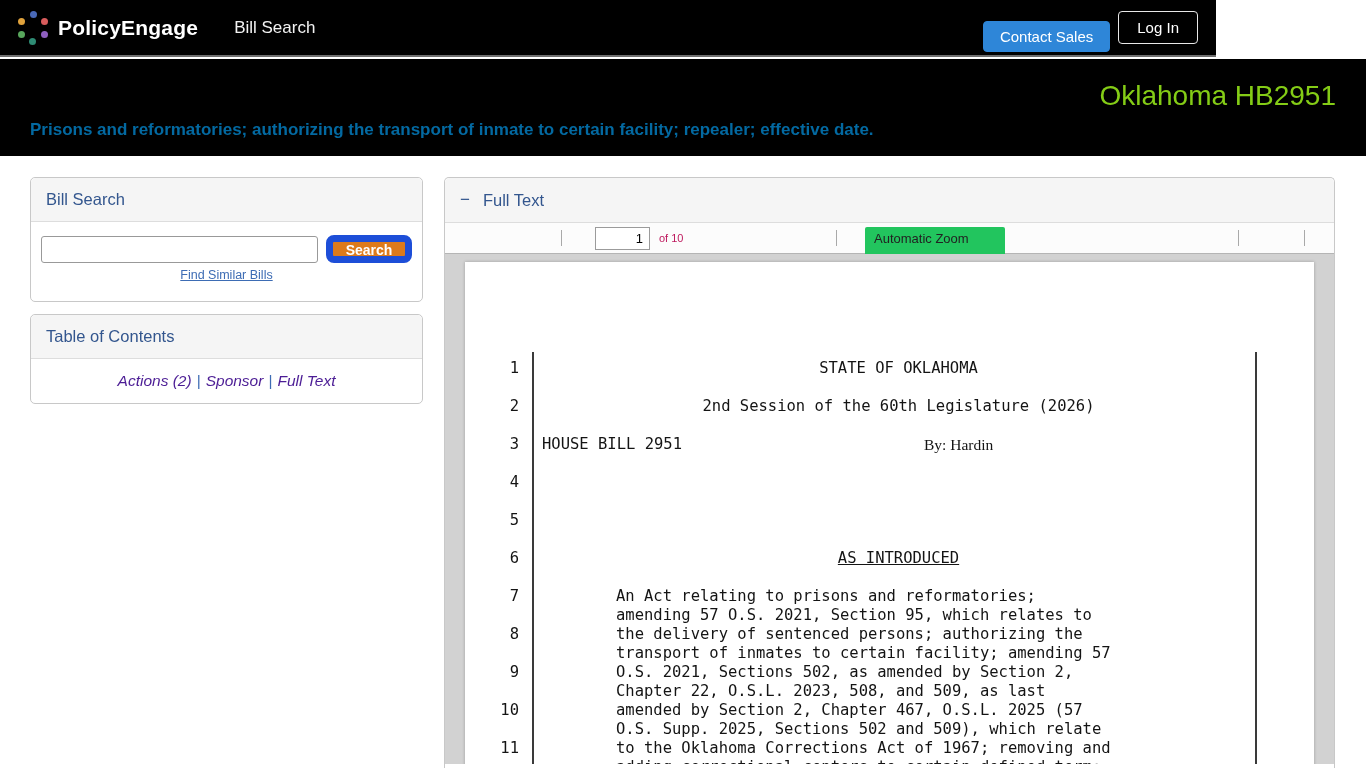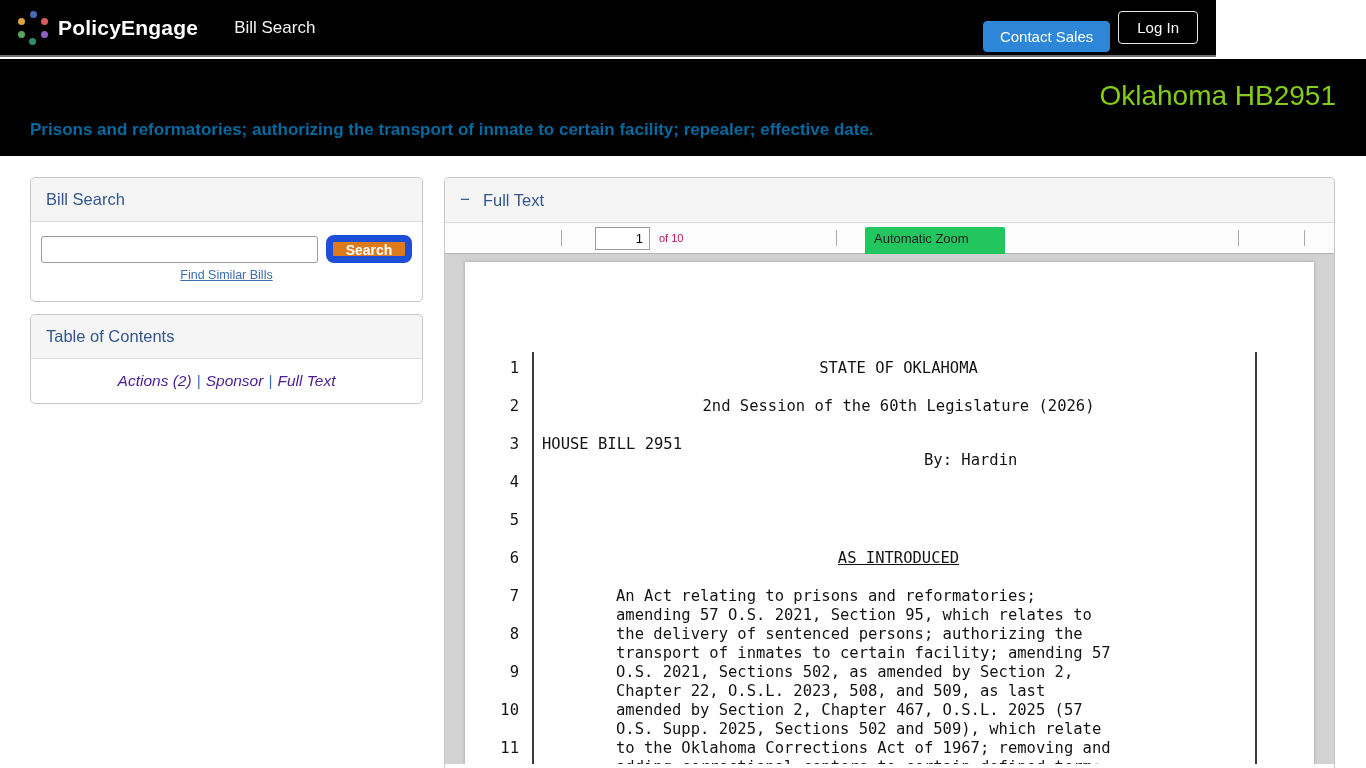--- a/index.html
+++ b/index.html
@@ -68,21 +68,21 @@
   .rule-right { left:790px; }
 
   .doc-lines { position:absolute; left:0; top:97px; right:0; }
   .doc-row { position:relative; height:19px; font-family:"DejaVu Sans Mono", monospace;
              font-size:15.5px; line-height:19px; color:#141414; white-space:pre; }
   .doc-num { position:absolute; left:24px; width:30px; text-align:right; }
   .doc-text { margin-left:77px; width:713px; }
   .doc-text.center { text-align:center; }
   .doc-text.underline { text-decoration:underline; }
   .doc-text.indent { padding-left:74px; }
-  .doc-col-right { position:absolute; left:459px; top:16px; }
+  .doc-col-right { position:absolute; left:459px; top:0;font-family:Liberation Serif, serif; }
 </style>
 </head>
 <body>
 
 <div class="navbar">
   <div class="logo-wrap">
     <div class="logo-dots" id="logo-dots">
         <span style="background: rgb(74, 105, 184); left: 14px; top: 0px;"></span>
         <span style="background: rgb(224, 162, 60); left: 2px; top: 7px;"></span>
         <span style="background: rgb(216, 92, 92); left: 25px; top: 7px;"></span>

